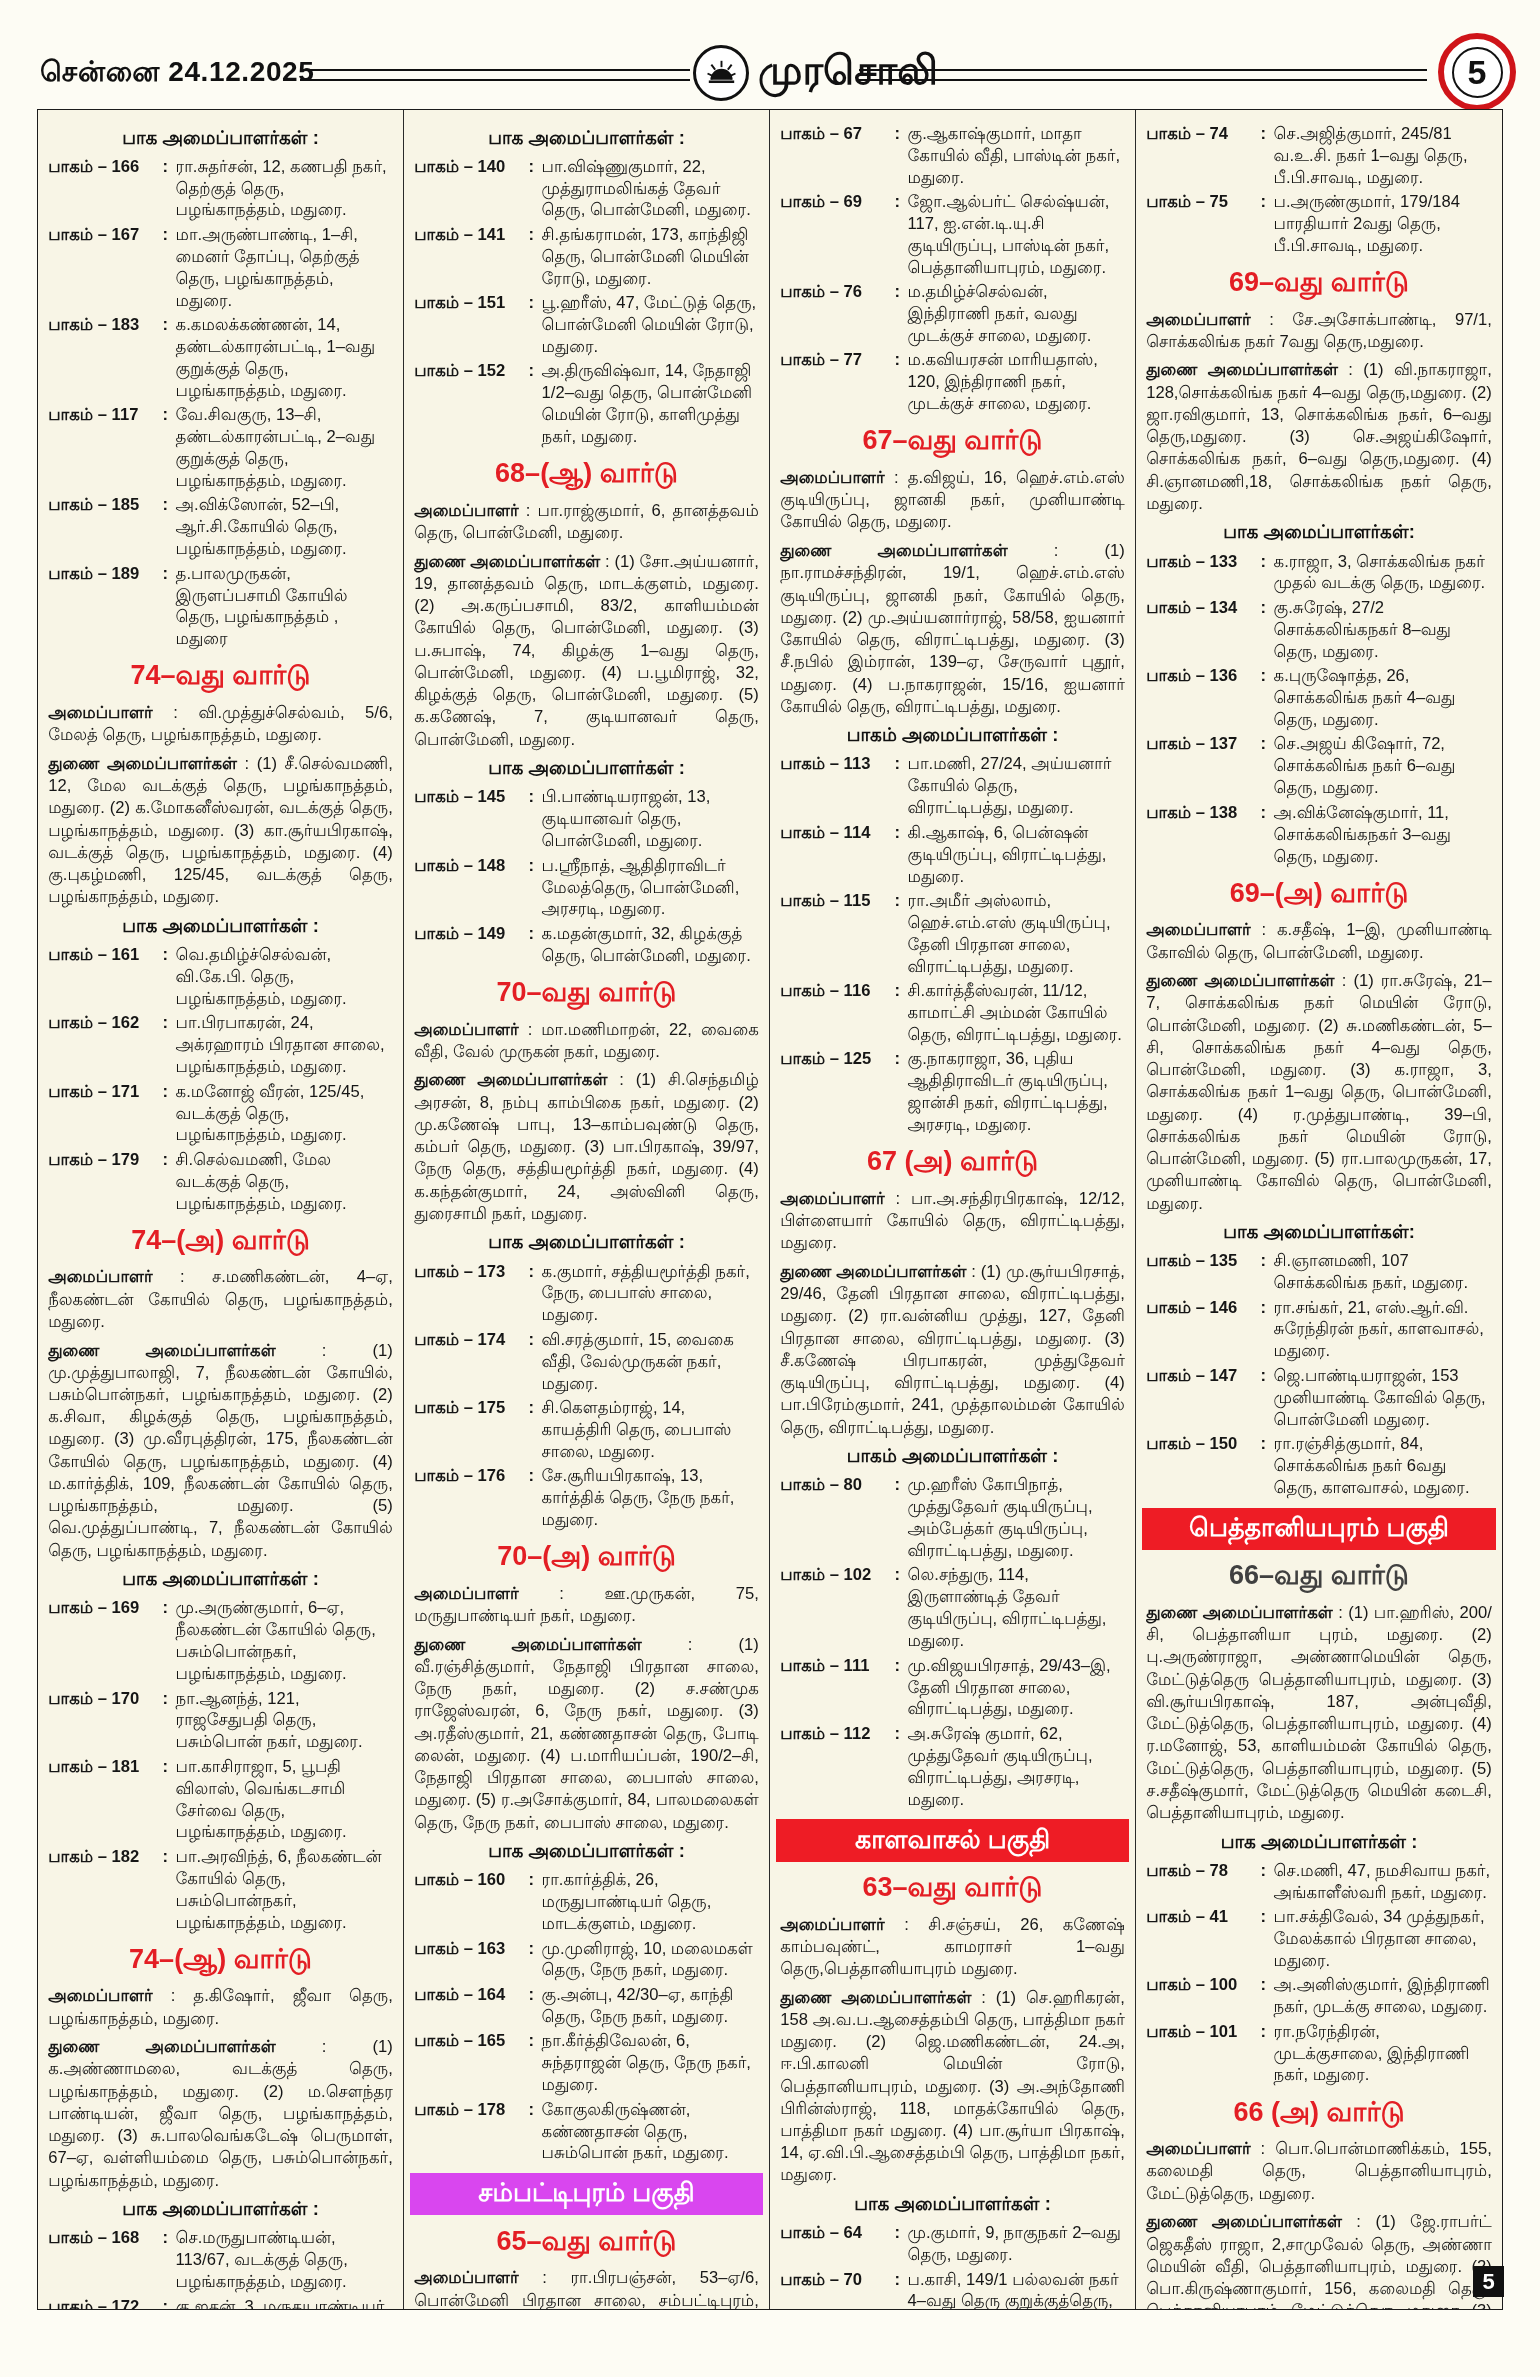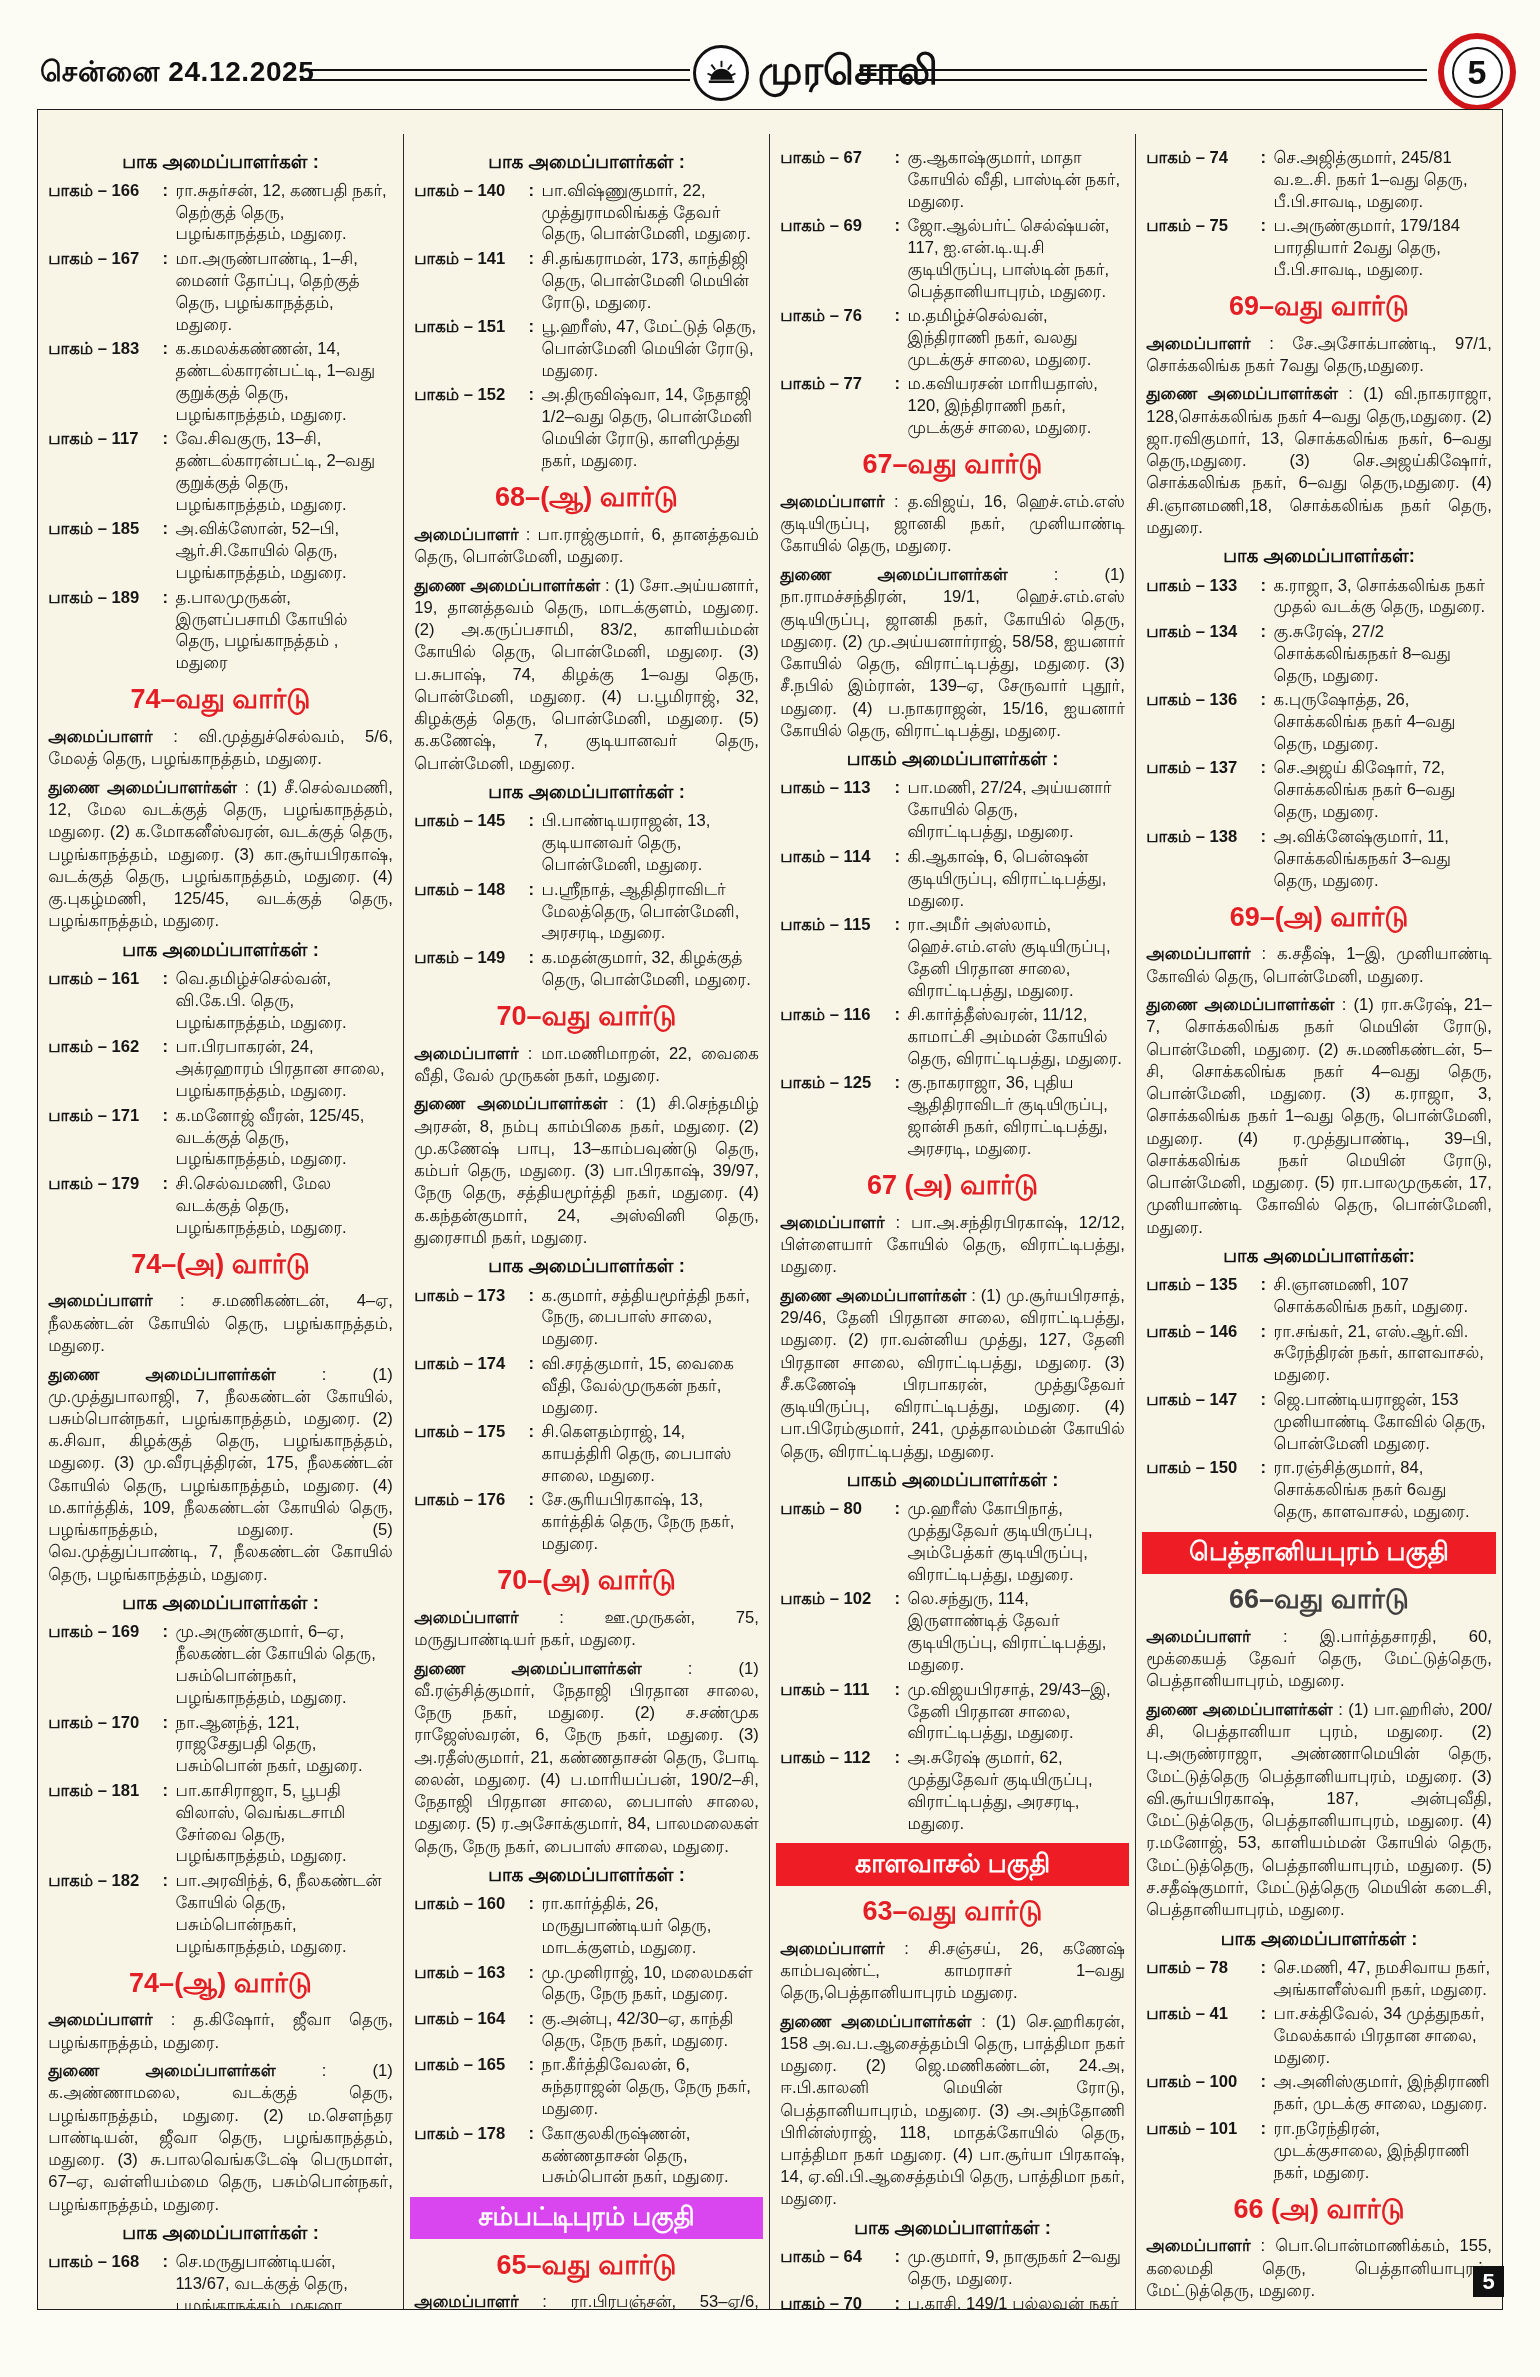--- a/index.html
+++ b/index.html
@@ -10,21 +10,21 @@
   .rule{position:absolute;top:69px;height:7.7px;border-top:2.6px solid #111;border-bottom:2.6px solid #111;}
   .rule.r1{left:300px;width:390px;}
   .rule.r2{left:859px;width:568px;}
   .masthead{position:absolute;left:693px;top:45px;display:flex;align-items:center;gap:9px;}
   .logo-circle{width:50px;height:50px;border:3.2px solid #111;border-radius:50%;display:flex;align-items:center;justify-content:center;background:#fff;}
   .masthead-title{font-size:40px;font-weight:700;color:#111;}
   .pagenum-circle{position:absolute;left:1438px;top:33px;width:66px;height:66px;border-radius:50%;background:#fff;border:6.4px solid #cf1419;display:flex;align-items:center;justify-content:center;}
   .pagenum-inner{width:47px;height:47px;border:2.6px solid #111;border-radius:50%;display:flex;align-items:center;justify-content:center;font-size:34px;font-weight:700;color:#111;}
   
   .sheet{position:absolute;left:37px;top:109px;width:1466px;height:2201px;background:#f8f5e6;border:1.9px solid #1c1c1c;box-sizing:border-box;display:grid;grid-template-columns:1fr 1fr 1fr 1fr;}
-  .col{padding:10.2px 10.2px 6.4px 10.2px;overflow:hidden;border-right:1.3px solid #2a2a2a;margin-top:24px;}
+  .col{padding:10.2px 10.2px 6.4px 10.2px;overflow:hidden;border-right:1.3px solid #2a2a2a;}
   .col:last-child{border-right:none;}
   .parts-heading{font-size:18.5px;font-weight:700;text-align:center;margin:6.4px 0 5.1px 0;color:#111;}
   .part-row{display:grid;grid-template-columns:107px 12.8px 1fr;column-gap:3.8px;font-size:16.6px;line-height:1.32;margin:2.6px 0;}
   .part-no{font-weight:700;white-space:nowrap;}
   .part-colon{font-weight:700;text-align:center;}
   .part-text{text-align:left;}
   .ward-heading{font-size:27px;font-weight:700;text-align:center;margin:10.2px 0 7.7px 0;}
   .band{margin:9px -3.8px 3.8px -3.8px;padding:5.1px 2.6px;text-align:center;font-size:25.5px;font-weight:700;color:#fff;}
   .para{font-size:16.6px;line-height:1.34;text-align:justify;margin:6.4px 0;}
   .para .lead{font-weight:700;}
@@ -404,21 +404,20 @@
           <span class="part-colon">:</span>
           <span class="part-text">ஜெ.பாண்டியராஜன், 153 முனியாண்டி கோவில் தெரு, பொன்மேனி மதுரை.</span>
         </div>
         <div class="part-row">
           <span class="part-no">பாகம் – 150</span>
           <span class="part-colon">:</span>
           <span class="part-text">ரா.ரஞ்சித்குமார், 84, சொக்கலிங்க நகர் 6வது தெரு, காளவாசல், மதுரை.</span>
         </div>
         <div class="band" style="background: rgb(238, 28, 37);">பெத்தானியபுரம் பகுதி</div>
         <div class="ward-heading" style="color: #404040;">66–வது வார்டு</div>
-        <p class="para"><span class="lead">அமைப்பாளர்</span><span> : இ.பார்த்தசாரதி, 60, மூக்கையத் தேவர் தெரு, மேட்டுத்தெரு, பெத்தானியாபுரம், மதுரை.</span></p>
         <p class="para"><span class="lead">துணை அமைப்பாளர்கள்</span><span> : (1) பா.ஹரிஸ், 200/சி, பெத்தானியா புரம், மதுரை. (2) பு.அருண்ராஜா, அண்ணாமெயின் தெரு, மேட்டுத்தெரு பெத்தானியாபுரம், மதுரை. (3) வி.சூர்யபிரகாஷ், 187, அன்புவீதி, மேட்டுத்தெரு, பெத்தானியாபுரம், மதுரை. (4) ர.மனோஜ், 53, காளியம்மன் கோயில் தெரு, மேட்டுத்தெரு, பெத்தானியாபுரம், மதுரை. (5) ச.சதீஷ்குமார், மேட்டுத்தெரு மெயின் கடைசி, பெத்தானியாபுரம், மதுரை.</span></p>
         <div class="parts-heading">பாக அமைப்பாளர்கள் :</div>
         <div class="part-row">
           <span class="part-no">பாகம் – 78</span>
           <span class="part-colon">:</span>
           <span class="part-text">செ.மணி, 47, நமசிவாய நகர், அங்காளீஸ்வரி நகர், மதுரை.</span>
         </div>
         <div class="part-row">
           <span class="part-no">பாகம் – 41</span>
           <span class="part-colon">:</span>

